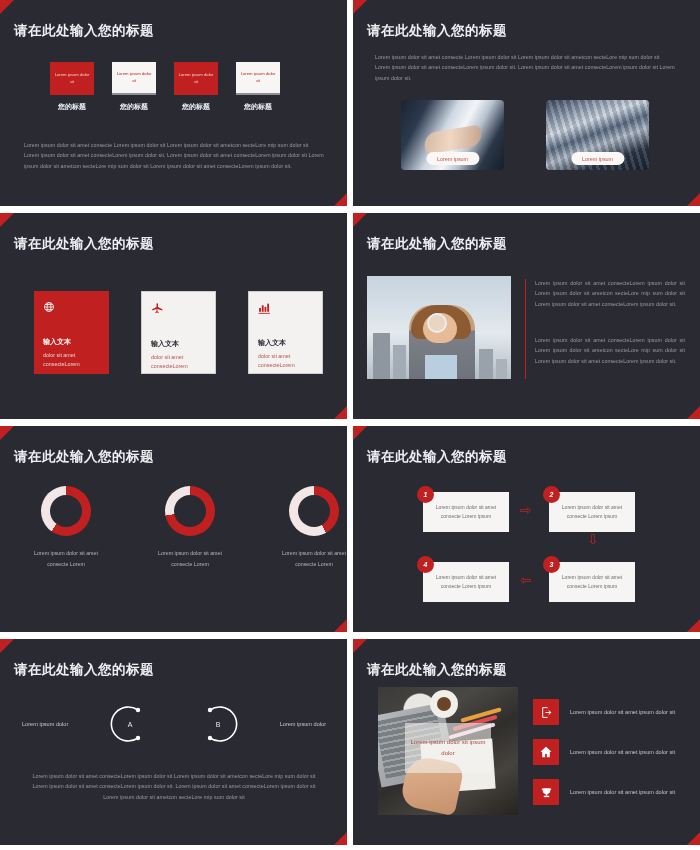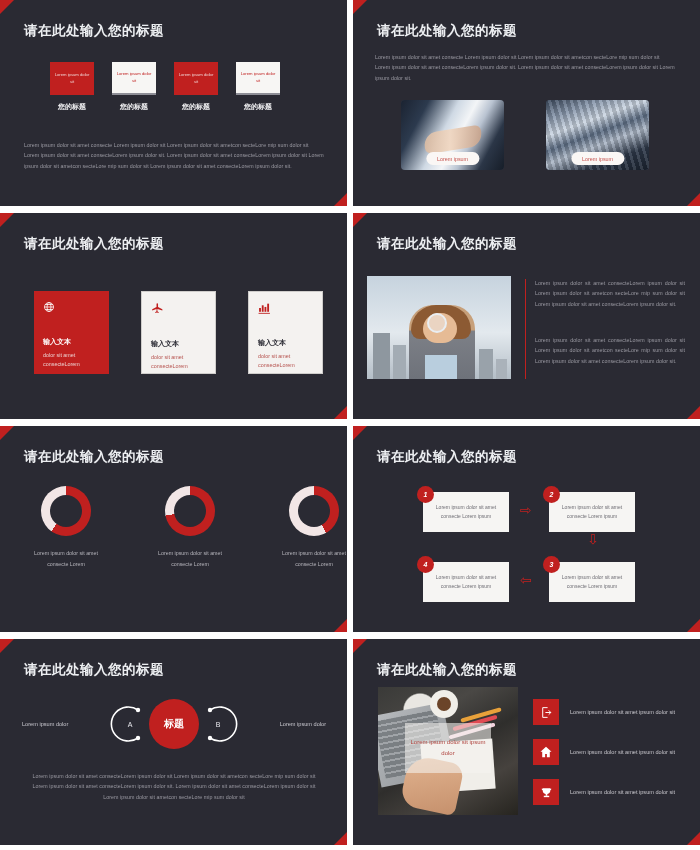--- a/index.html
+++ b/index.html
@@ -30,21 +30,21 @@
     border-right: 14px solid transparent;
   }
   .corner-br {
     position: absolute; bottom: 0; right: 0;
     width: 0; height: 0;
     border-bottom: 13px solid #c0201f;
     border-left: 13px solid transparent;
   }
   .title {
     position: absolute;
-    left: 24px; top: 22px;
+    left: 14px; top: 22px;
     font-size: 13.5px;
     font-weight: bold;
     color: #eceef1;
     letter-spacing: 0.5px;
     white-space: nowrap;
   }
   .body-text {
     color: #9b9aa3;
     font-size: 5.3px;
     line-height: 1.95;
@@ -459,21 +459,20 @@
     <div class="s7-wrap">
       <div class="s7-side l">Lorem ipsum dolor</div>
       <div class="s7-ring left">
         <svg width="40" height="40" viewBox="0 0 40 40">
           <path d="M28 6 A17 17 0 1 0 28 34" fill="none" stroke="#ffffff" stroke-width="1.6"></path>
           <circle cx="28" cy="6" r="2.2" fill="#ffffff"></circle>
           <circle cx="28" cy="34" r="2.2" fill="#ffffff"></circle>
         </svg>
         <div class="s7-ringlabel">A</div>
       </div>
-      <div class="s7-center">标题</div>
       <div class="s7-ring right">
         <svg width="40" height="40" viewBox="0 0 40 40">
           <path d="M12 6 A17 17 0 1 1 12 34" fill="none" stroke="#ffffff" stroke-width="1.6"></path>
           <circle cx="12" cy="6" r="2.2" fill="#ffffff"></circle>
           <circle cx="12" cy="34" r="2.2" fill="#ffffff"></circle>
         </svg>
         <div class="s7-ringlabel">B</div>
       </div>
       <div class="s7-side r">Lorem ipsum dolor</div>
     </div>

